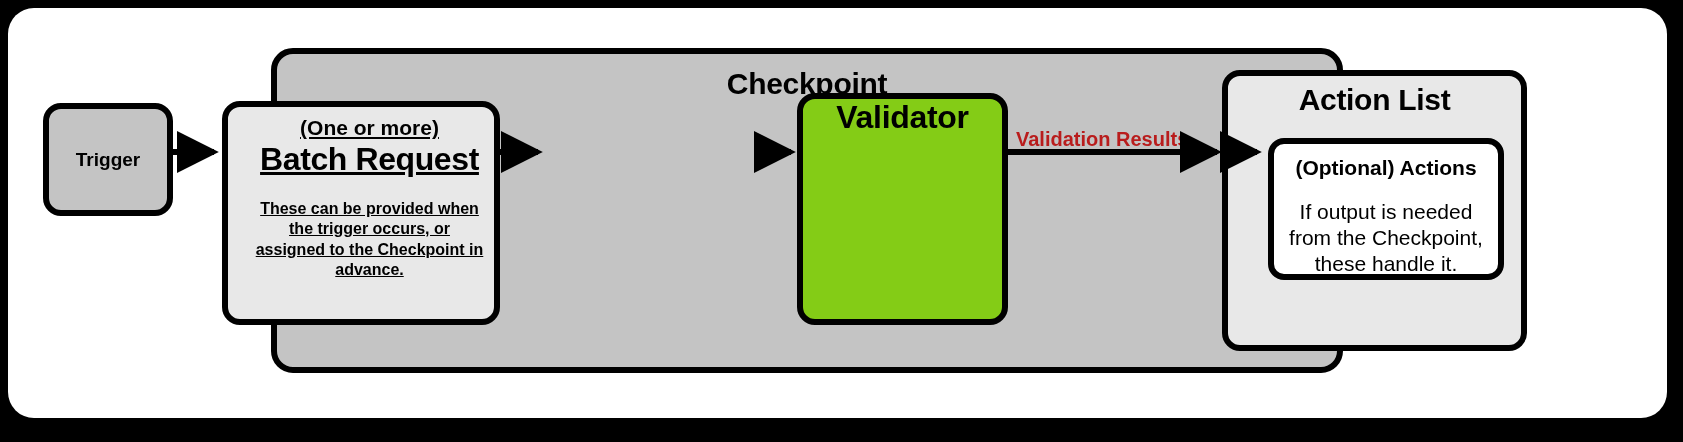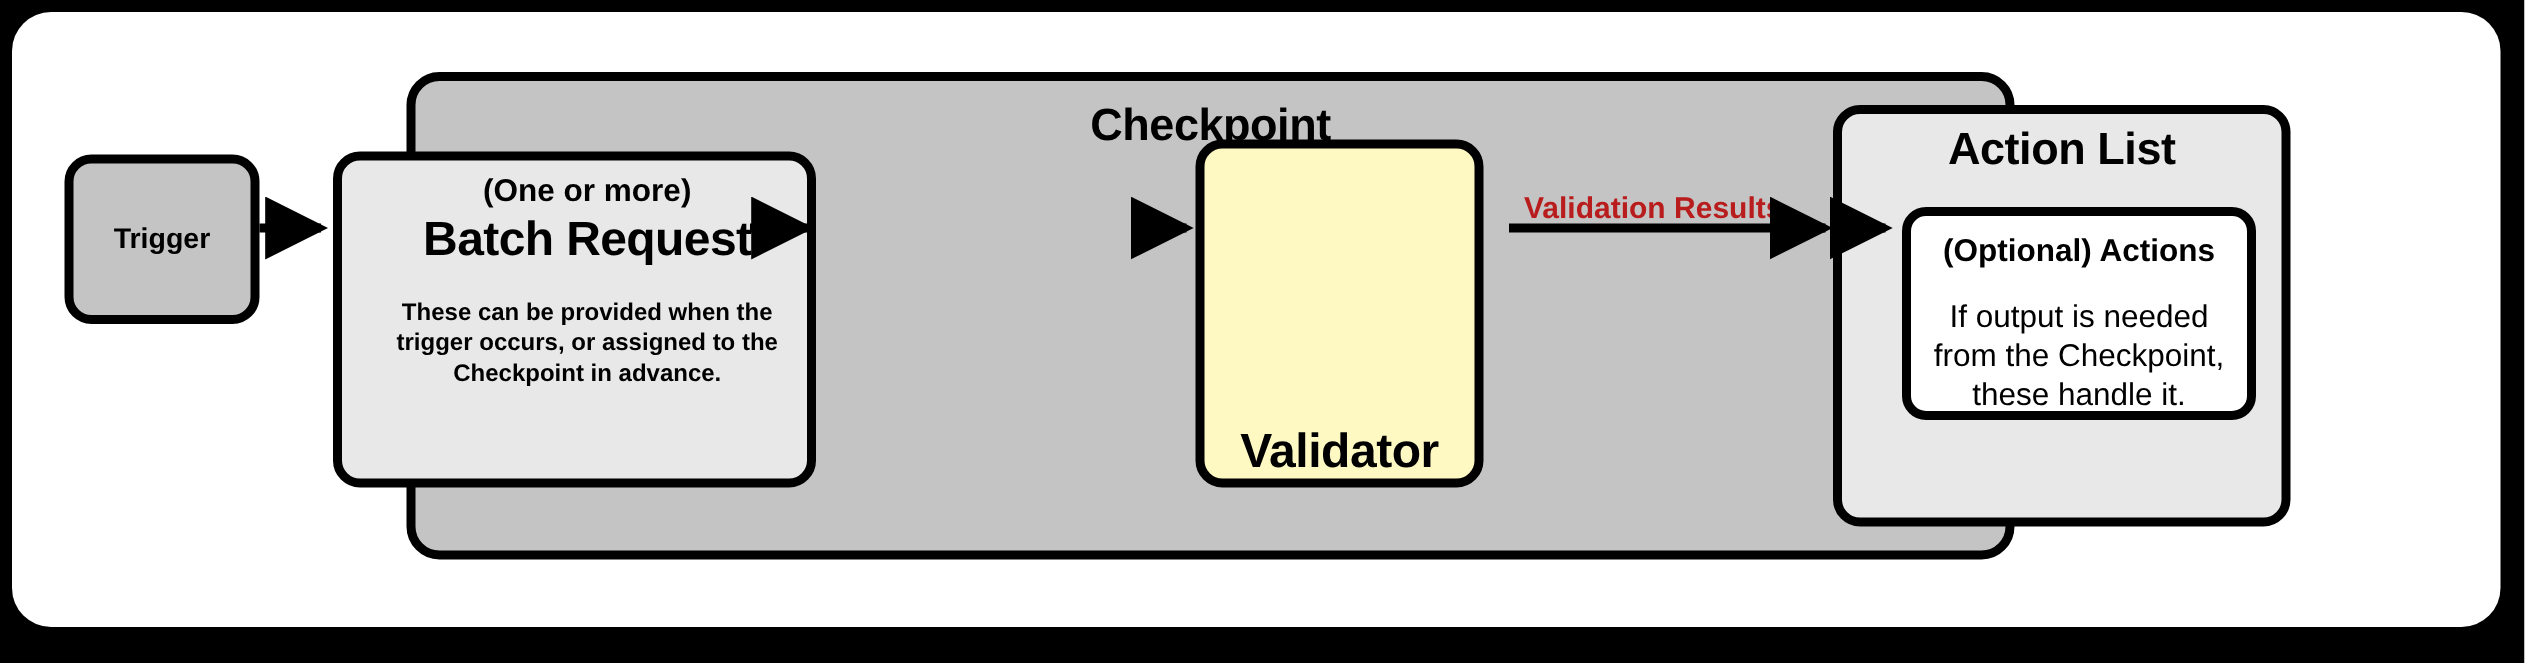--- a/index.html
+++ b/index.html
@@ -65,25 +65,26 @@
     justify-content: center;
   }
   #trigger-label {
     font-size: 19px;
     font-weight: bold;
   }
   
   #batch-request-node {
     left: 214px;
     top: 93px;
-    width: 322px;
+    width: 278px;
     height: 224px;
     background: #e8e8e8;
     justify-content: flex-start;
     padding: 10px 10px 0 27px;
+    text-decoration: underline;
   }
   #batch-request-sub {
     font-size: 21px;
     font-weight: bold;
     line-height: 1.05;
   }
   #batch-request-title {
     font-size: 32px;
     font-weight: bold;
     line-height: 1.15;
@@ -108,24 +109,24 @@
   }
   #datasource-label {
     font-size: 32px;
     font-weight: bold;
     letter-spacing: -0.3px;
   }
   
   #validator-node {
     left: 789px;
     top: 85px;
-    width: 192px;
+    width: 211px;
     height: 232px;
-    background: #fef9c3;
-    justify-content: flex-end;
+    background: #84cc16;
+    justify-content: flex-start;
   }
   #validator-label {
     font-size: 32px;
     font-weight: bold;
     letter-spacing: -0.3px;
   }
   
   #action-list-node {
     left: 1214px;
     top: 62px;

